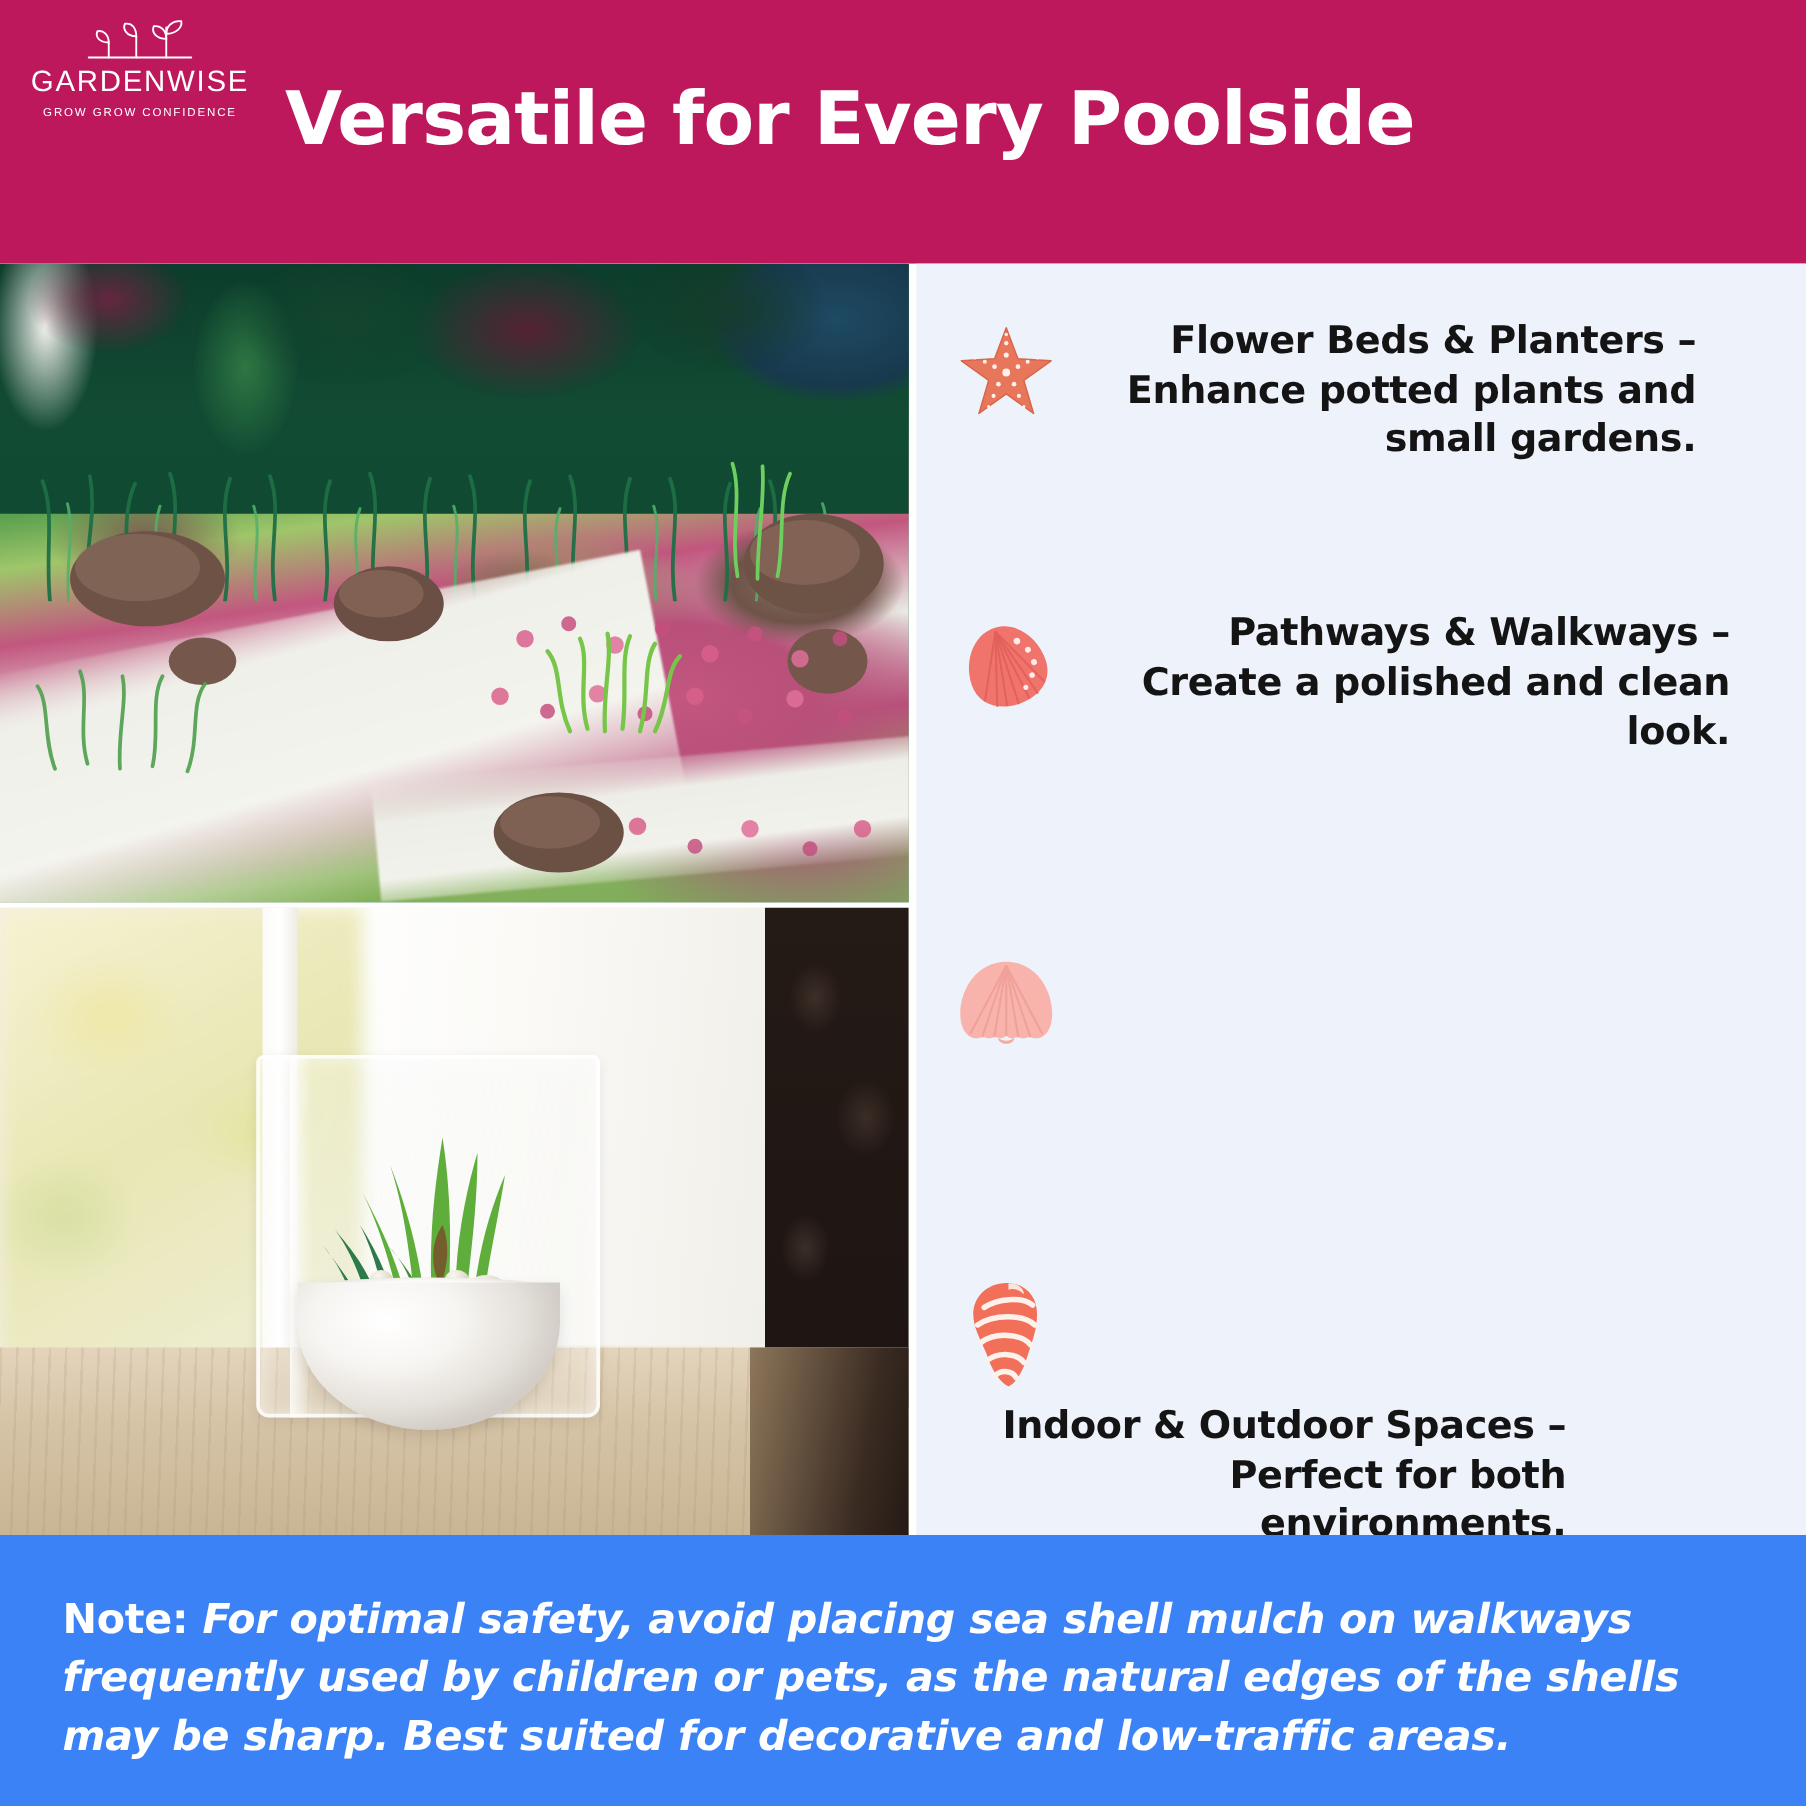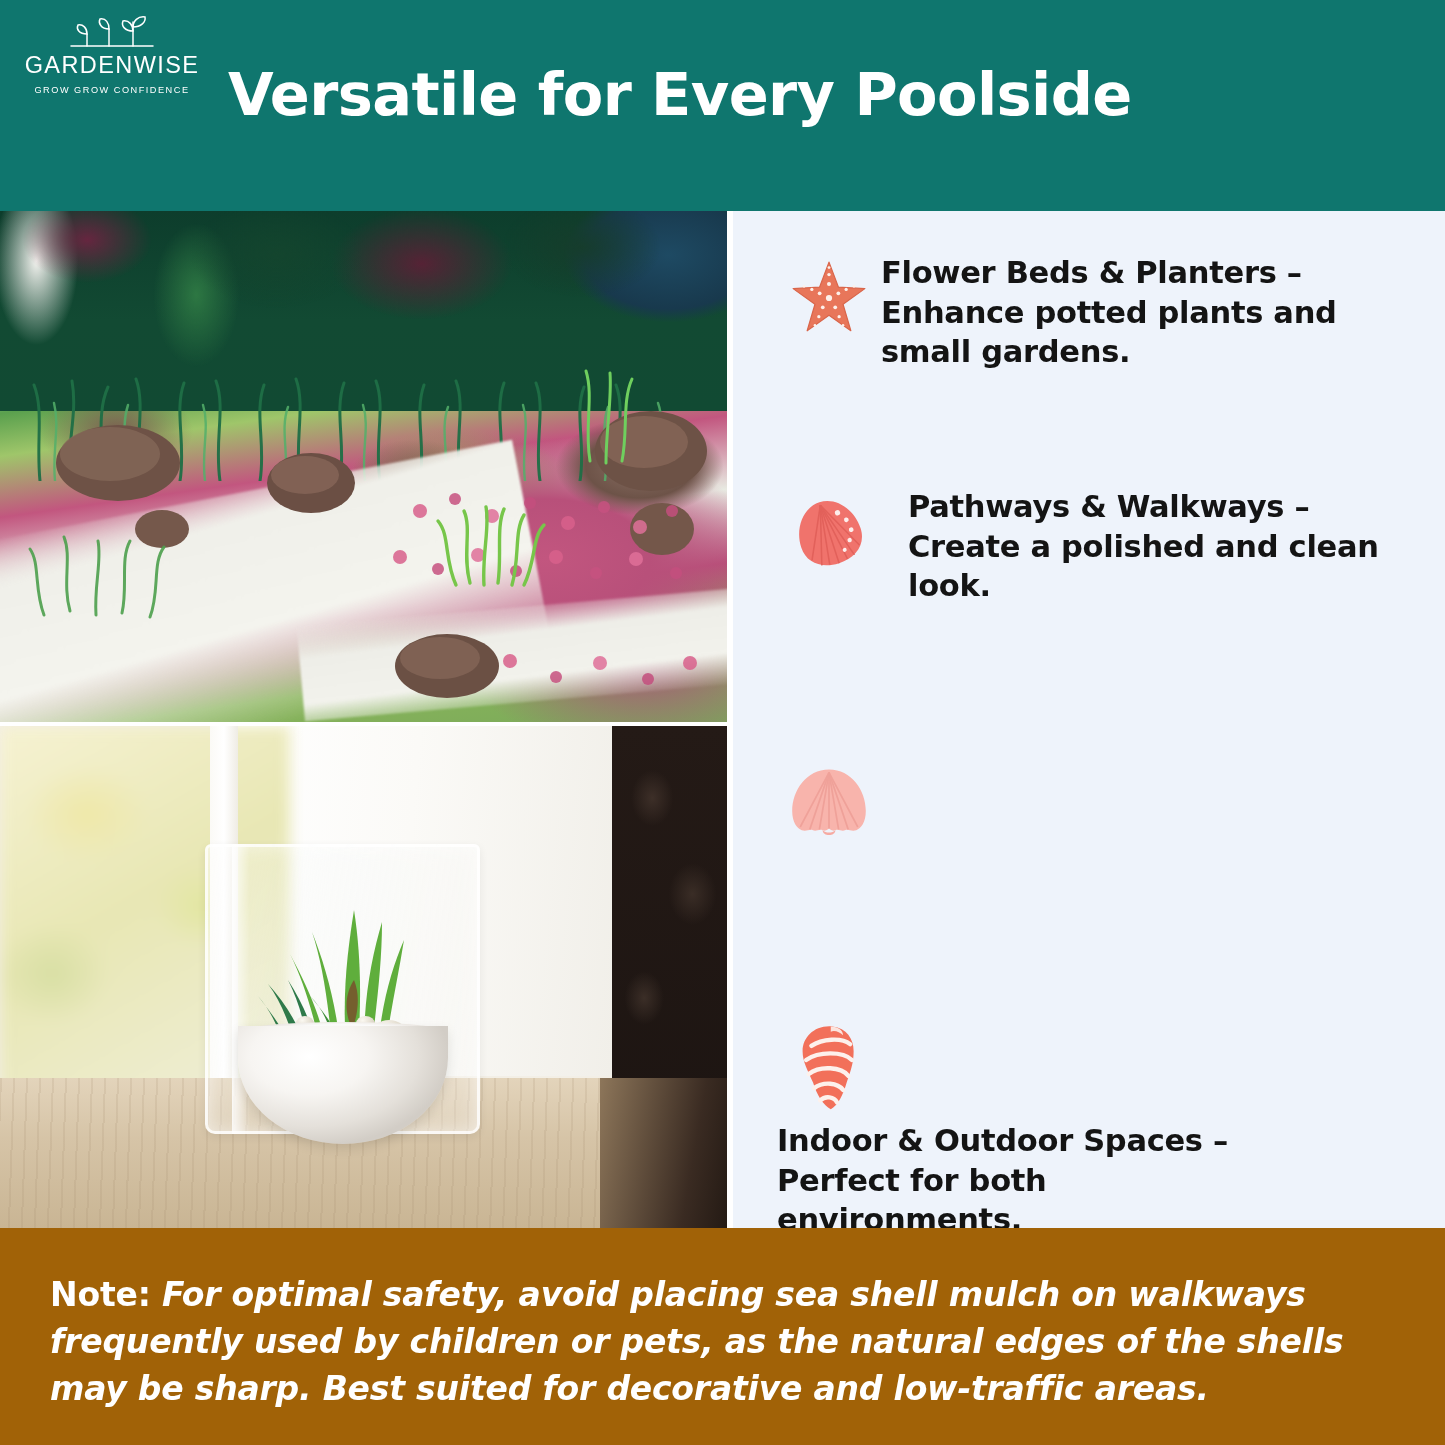--- a/index.html
+++ b/index.html
@@ -7,21 +7,21 @@
   body {
     font-family:"Liberation Sans", sans-serif;
     background:#ffffff;
     overflow:hidden;
   }
   .page { position:relative; width:1445px; height:1445px; background:#ffffff; }
 
   
   .header {
     position:absolute; left:0; top:0; width:1445px; height:211px;
-    background:#0f766e;
+    background:#be185d;
   }
   .logo { position:absolute; left:14px; top:14px; width:196px; height:92px;
           display:flex; flex-direction:column; align-items:center; }
   .logo-mark { width:110px; height:38px; }
   .logo-name {
     color:#ffffff; font-size:23.5px; letter-spacing:1.4px;
     font-weight:400; line-height:1; margin-top:2px;
     font-family:"Liberation Sans", sans-serif;
   }
   .logo-tag {
@@ -158,42 +158,42 @@
   .peb { position:absolute; border-radius:50%;
          background:radial-gradient(circle at 35% 30%, #fbf8f1, #ddd6c6 70%, #c8c0ae 100%); }
 
   
   .features {
     position:absolute; left:733px; top:0; width:712px; height:1017px;
     background:#eef3fb;
     padding:36px 28px 20px 36px;
   }
   .feature {
-    position:absolute; left:44px; width:650px;
-    display:flex; align-items:flex-start;
+    position:absolute; left:20px; width:650px;
+    display:flex; align-items:flex-start;text-align:right;
   }
   .f1 { top:42px; }
   .f2 { top:276px;gap:27px; }
   .f3 { top:546px; }
   .f4 { top:806px;flex-direction:column; }
   .f-icon {
     width:104px; flex:0 0 104px; display:flex; justify-content:center;
     padding-top:6px;
   }
   .f-text {
     font-family:"DejaVu Sans", sans-serif;
     font-size:30.5px; font-weight:bold; color:#141414;
     line-height:1.30; letter-spacing:-0.3px;
     max-width:500px;
   }
 
   
   .note {
     position:absolute; left:0; top:1228px; width:1445px; height:217px;
-    background:#a16207;
+    background:#3b82f6;
     padding:44px 46px 0 50px;
   }
   .note-text {
     color:#ffffff; font-family:"DejaVu Sans", sans-serif;
     font-size:33px; font-weight:bold; font-style:italic;
     line-height:1.42; letter-spacing:-0.2px;
   }
   .note-label { font-style:normal; }
 </style>
 </head>

